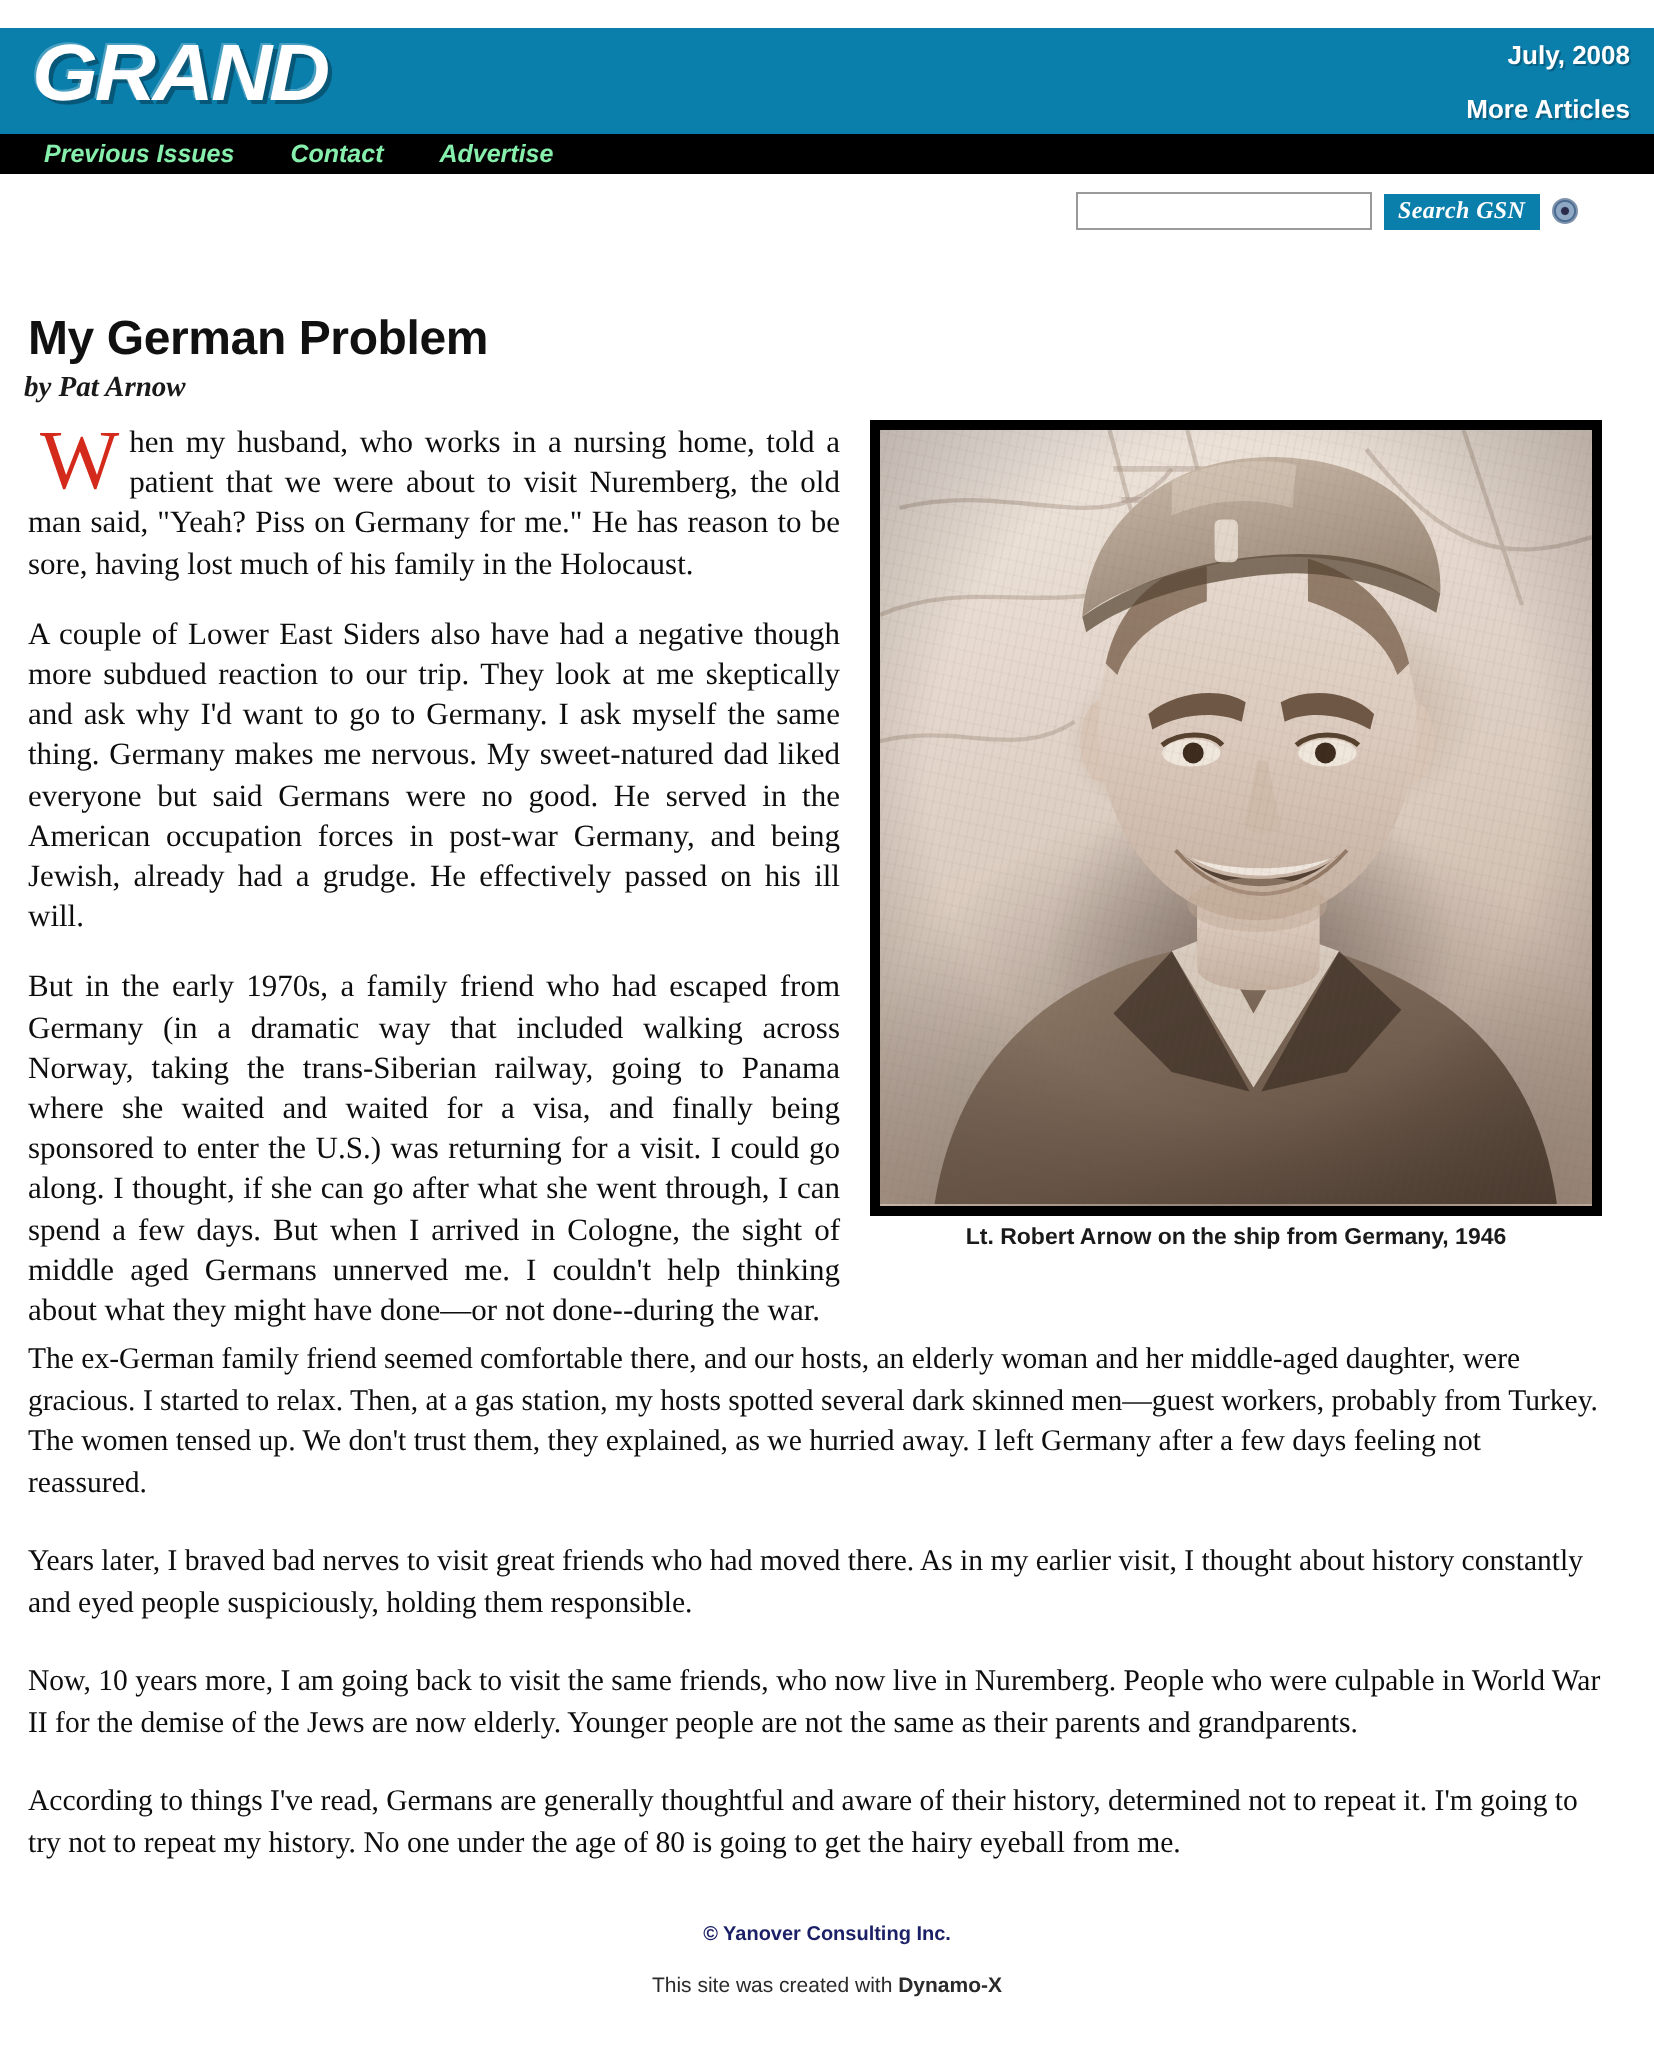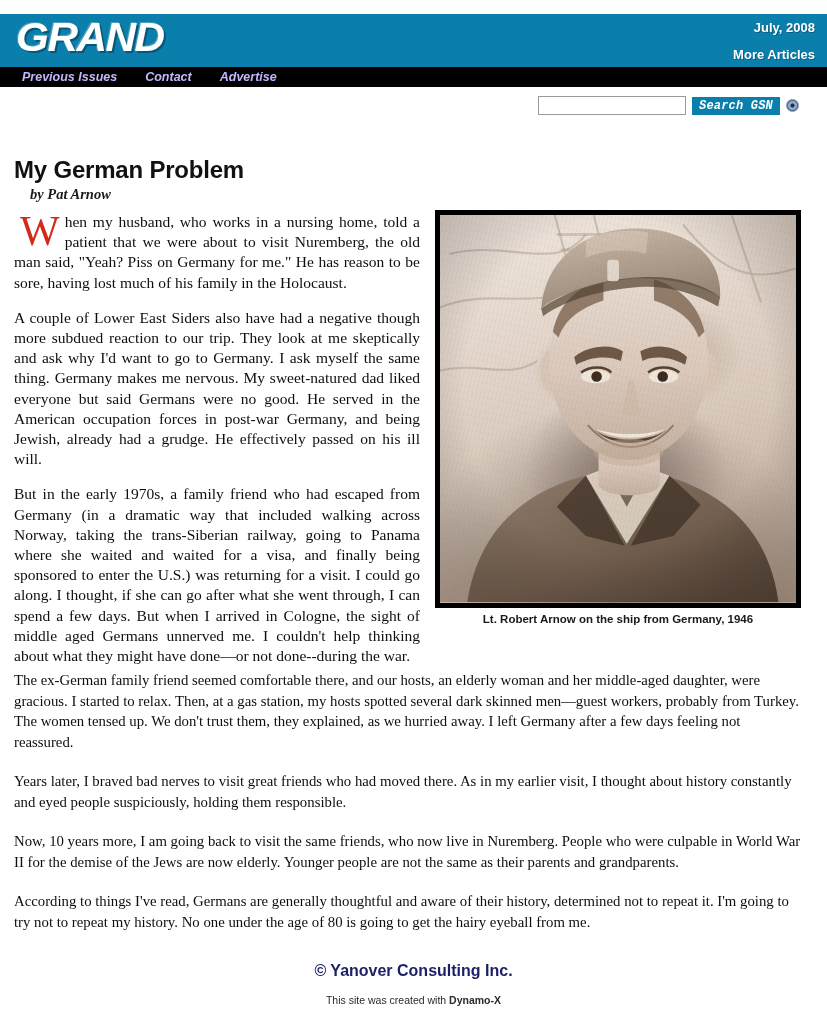--- a/index.html
+++ b/index.html
@@ -88,21 +88,21 @@
     position: absolute;
     left: 22px; top: 3px;
     display: flex;
     gap: 28px;
   }
   .nav-item {
     font-family: "Liberation Sans", "DejaVu Sans", sans-serif;
     font-weight: bold;
     font-style: italic;
     font-size: 12.5px;
-    color: #c4b5fd;
+    color: #86efac;
     cursor: pointer;
     white-space: nowrap;
     text-align: center;
   }
 
   
   #search-area {
     position: absolute;
     left: 538px; top: 96px;
     display: flex;
@@ -116,21 +116,21 @@
     background: #ffffff;
     font-family: "Liberation Sans", "DejaVu Sans", sans-serif;
     font-size: 11px;
     padding: 0 3px;
     outline: none;
   }
   #search-button {
     background: #0b7fac;
     color: #ffffff;
     border: none;
-    font-family: Liberation Mono, monospace;
+    font-family: Liberation Serif, serif;
     font-weight: bold;
     font-style: italic;
     font-size: 12px;
     height: 18px;
     padding: 0 7px;
     cursor: pointer;
     letter-spacing: 0.2px;
   }
   #search-dot-icon {
     width: 13px; height: 13px;
@@ -146,21 +146,21 @@
     position: absolute;
     left: 14px; top: 140px;
     font-family: "Liberation Sans", "DejaVu Sans", sans-serif;
     font-weight: bold;
     font-size: 24px;
     color: #111111;
     letter-spacing: -0.2px;
   }
   #article-byline {
     position: absolute;
-    left: 30px; top: 186px;
+    left: 12px; top: 186px;
     font-family: "Liberation Serif", "DejaVu Serif", serif;
     font-style: italic;
     font-weight: bold;
     font-size: 14.5px;
     color: #1a1a1a;
   }
 
   
   #photo-figure {
     position: absolute;
@@ -242,21 +242,21 @@
   
   #footer {
     position: absolute;
     left: 0; top: 962px;
     width: 827px;
     text-align: center;
   }
   #footer-copyright {
     font-family: "Liberation Sans", "DejaVu Sans", sans-serif;
     font-weight: bold;
-    font-size: 16px;
+    font-size: 10px;
     color: #1b1f66;
     margin-bottom: 14px;
   }
   #footer-credit {
     font-family: "Liberation Sans", "DejaVu Sans", sans-serif;
     font-size: 10.5px;
     color: #2a2a2a;
   }
   #footer-credit b { font-weight: bold; }
 </style>

